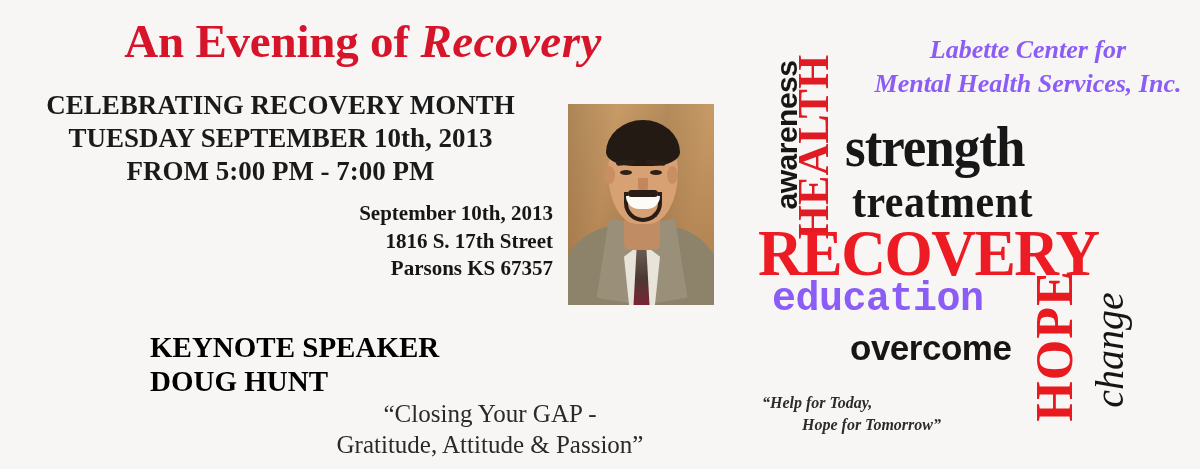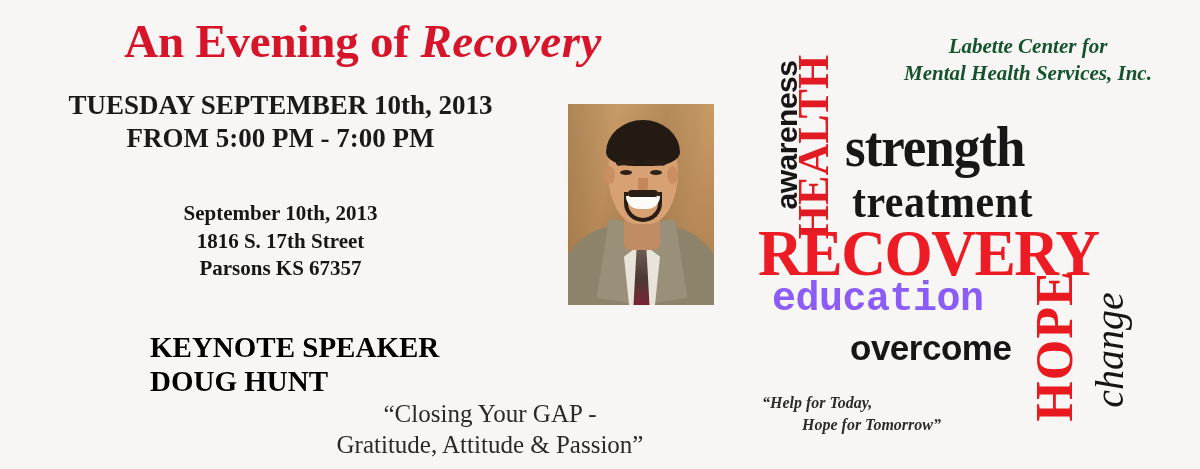--- a/index.html
+++ b/index.html
@@ -61,21 +61,21 @@
     font-size: 27px;
     line-height: 1.22;
     white-space: nowrap;
   }
 
   #venue-block {
     position: absolute;
     left: 8px;
     top: 200px;
     width: 545px;
-    text-align: center;
+    text-align: right;
     color: #161616;
     font-family: "Liberation Serif", serif;
     font-weight: bold;
     font-size: 21px;
     line-height: 1.32;
     white-space: nowrap;
   }
 
   #speaker-photo {
     position: absolute;
@@ -280,25 +280,25 @@
     position: absolute;
     white-space: nowrap;
     line-height: 1;
   }
 
   #wc-org {
     left: 118px;
     top: 33px;
     width: 340px;
     text-align: center;
-    color: #14532d;
+    color: #8b5cf6;
     font-family: "Liberation Serif", serif;
     font-style: italic;
     font-weight: bold;
-    font-size: 21px;
+    font-size: 26px;
     line-height: 1.3;
   }
 
   #wc-awareness {
     left: -38px;
     top: 120px;
     width: 170px;
     text-align: center;
     color: #161616;
     font-family: "Liberation Sans", sans-serif;
@@ -422,20 +422,21 @@
 
 <div id="flyer">
 
   <div id="left-panel">
 
     <div id="event-title">
       <span>An Evening of </span><span class="ital">Recovery</span>
     </div>
 
     <div id="event-details">
+      <div>CELEBRATING RECOVERY MONTH</div>
       <div>TUESDAY SEPTEMBER 10th, 2013</div>
       <div>FROM 5:00 PM - 7:00 PM</div>
     </div>
 
     <div id="venue-block">
       <div>September 10th, 2013</div>
       <div>1816 S. 17th Street</div>
       <div>Parsons KS  67357</div>
     </div>
 

